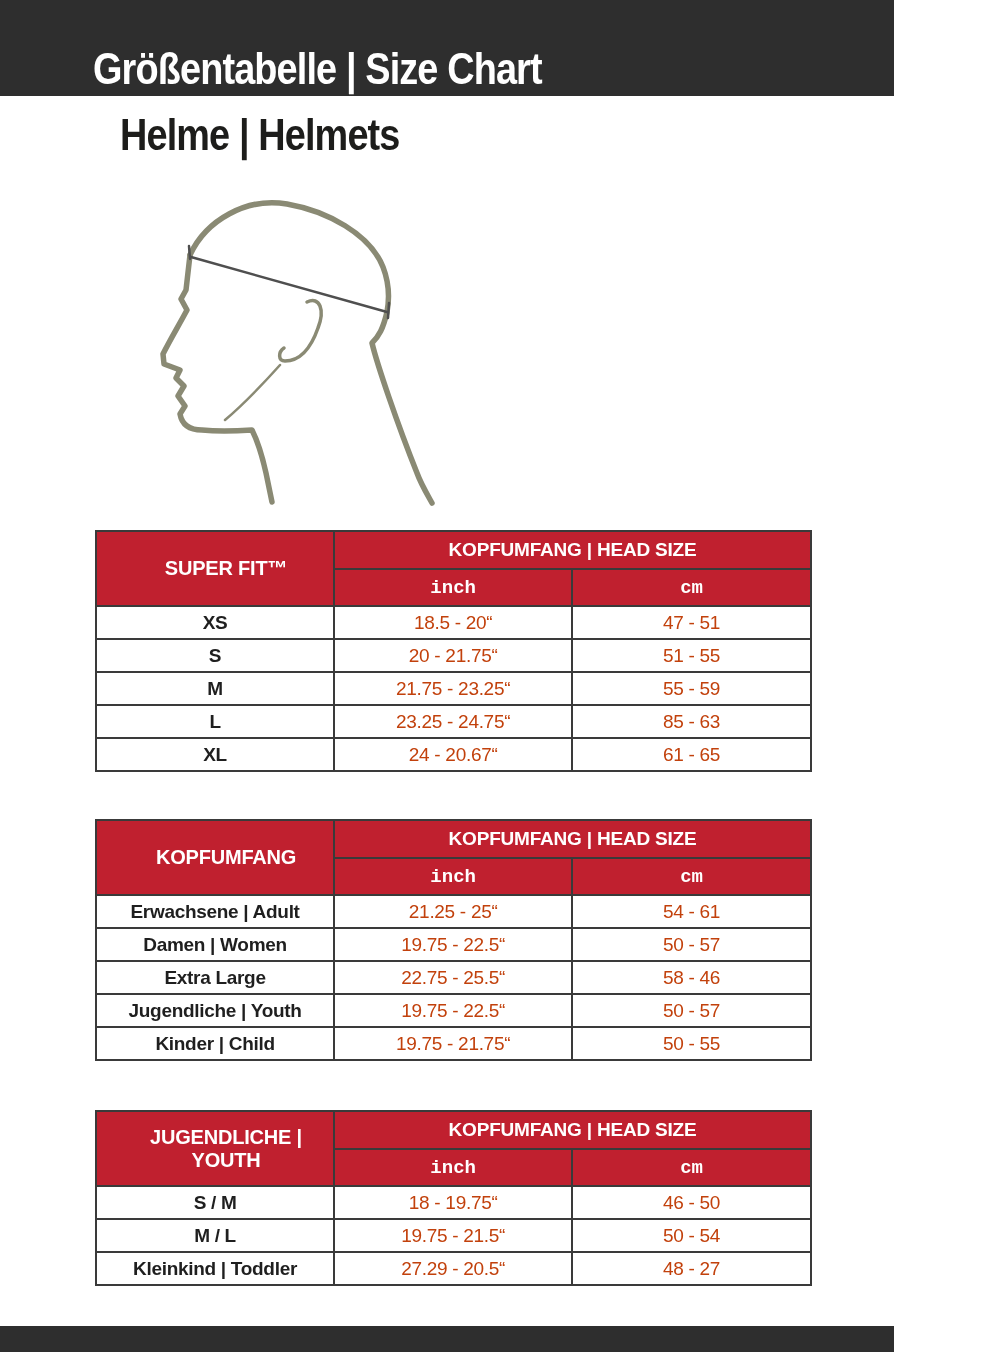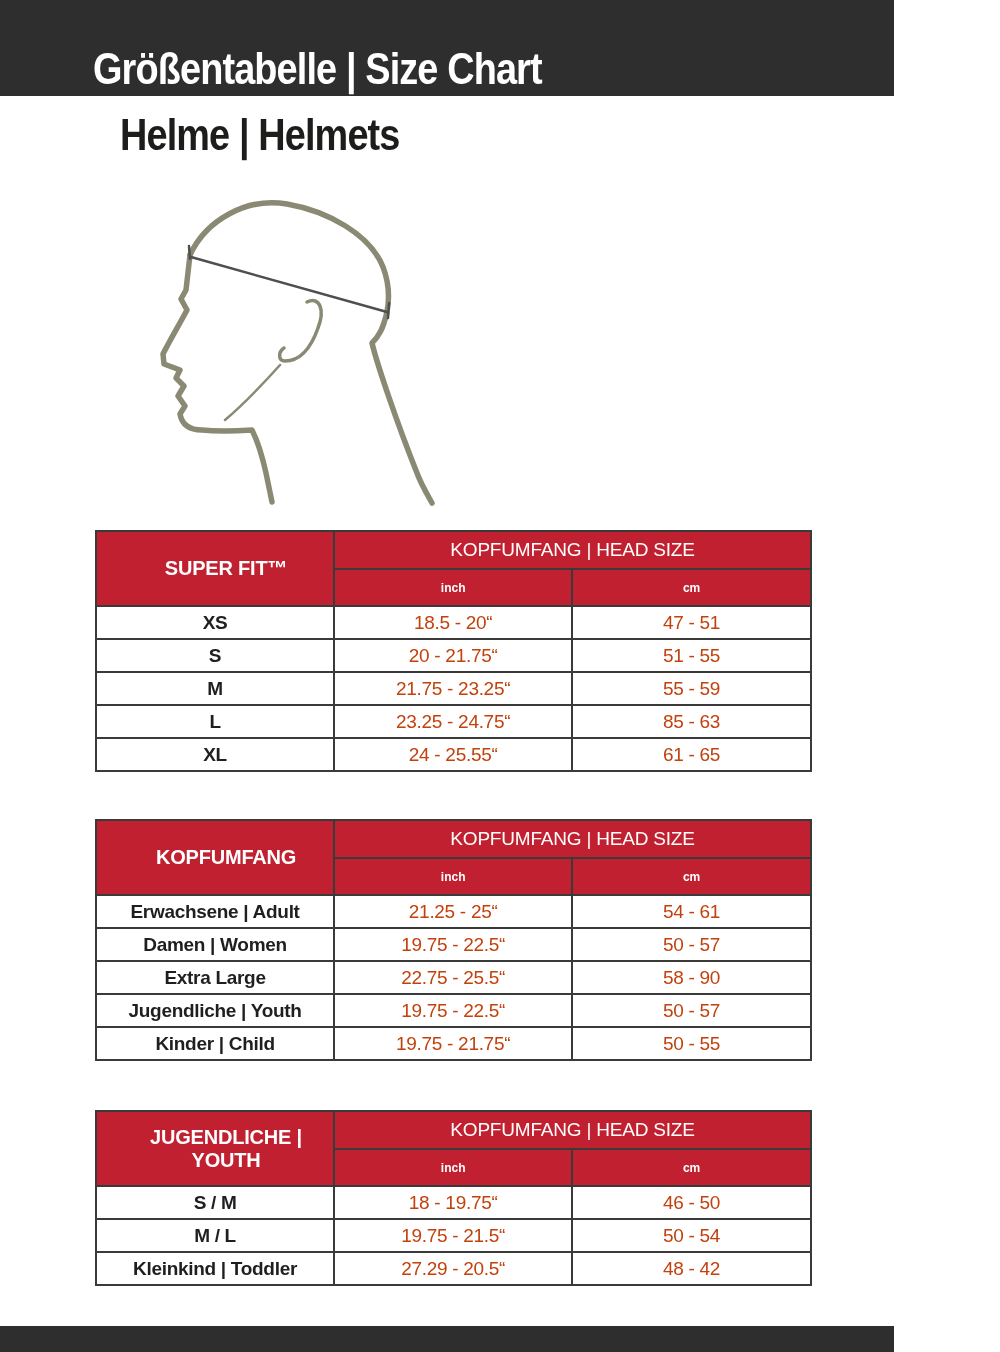--- a/index.html
+++ b/index.html
@@ -25,22 +25,22 @@
 
   
   .head-fig{position:absolute;left:122px;top:182px;width:358px;height:326px;}
 
   
   table.size-table{position:absolute;left:95px;width:717px;border-collapse:collapse;
       table-layout:fixed;}
   .size-table th,.size-table td{border:2px solid #3a3a3a;text-align:center;vertical-align:middle;
       padding:0;overflow:hidden;}
   .size-table th{background:#c0202f;color:#ffffff;}
-  .size-table .hrow1 th{height:36px;font-size:19px;font-weight:400;letter-spacing:-0.2px;}
-  .size-table .hrow2 th{height:35px;font-size:12px;font-weight:700;}
+  .size-table .hrow1 th{height:36px;font-size:19px;font-weight:700;letter-spacing:-0.2px;}
+  .size-table .hrow2 th{height:35px;font-size:19px;font-weight:700;font-family:Liberation Mono, monospace;}
   .size-table th.cat{font-size:20px;font-weight:700;padding-left:22px;}
   .size-table tbody tr{height:33px;margin-top:37px;}
   .size-table td.lbl{font-size:19px;font-weight:700;color:#1f1f1f;letter-spacing:-0.3px;}
   .size-table td.val{font-size:19px;font-weight:400;color:#c2410c;letter-spacing:-0.3px;}
 </style>
 </head>
 <body>
 
 <div id="page">
 
@@ -107,21 +107,21 @@
         <td class="val">21.75 - 23.25“</td>
         <td class="val">55 - 59</td>
       </tr>
       <tr>
         <td class="lbl">L</td>
         <td class="val">23.25 - 24.75“</td>
         <td class="val">85 - 63</td>
       </tr>
       <tr>
         <td class="lbl">XL</td>
-        <td class="val">24 - 25.55“</td>
+        <td class="val">24 - 20.67“</td>
         <td class="val">61 - 65</td>
       </tr>
     </tbody>
   </table>
 
   <table class="size-table" style="top:819px">
     <colgroup>
         <col style="width:33.3%">
         <col style="width:33.3%">
         <col style="width:33.4%">
@@ -143,21 +143,21 @@
         <td class="val">54 - 61</td>
       </tr>
       <tr>
         <td class="lbl">Damen | Women</td>
         <td class="val">19.75 - 22.5“</td>
         <td class="val">50 - 57</td>
       </tr>
       <tr>
         <td class="lbl">Extra Large</td>
         <td class="val">22.75 - 25.5“</td>
-        <td class="val">58 - 90</td>
+        <td class="val">58 - 46</td>
       </tr>
       <tr>
         <td class="lbl">Jugendliche | Youth</td>
         <td class="val">19.75 - 22.5“</td>
         <td class="val">50 - 57</td>
       </tr>
       <tr>
         <td class="lbl">Kinder | Child</td>
         <td class="val">19.75 - 21.75“</td>
         <td class="val">50 - 55</td>
@@ -188,20 +188,20 @@
         <td class="val">46 - 50</td>
       </tr>
       <tr>
         <td class="lbl">M / L</td>
         <td class="val">19.75 - 21.5“</td>
         <td class="val">50 - 54</td>
       </tr>
       <tr>
         <td class="lbl">Kleinkind | Toddler</td>
         <td class="val">27.29 - 20.5“</td>
-        <td class="val">48 - 42</td>
+        <td class="val">48 - 27</td>
       </tr>
     </tbody>
   </table>
 
   <div class="bottombar"></div>
 
 </div>
 
 </body></html>

